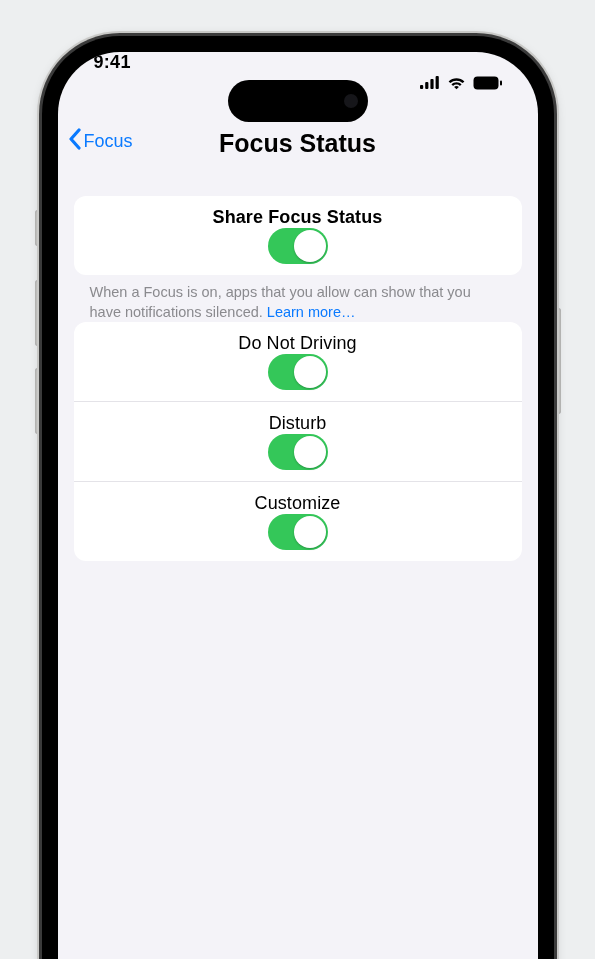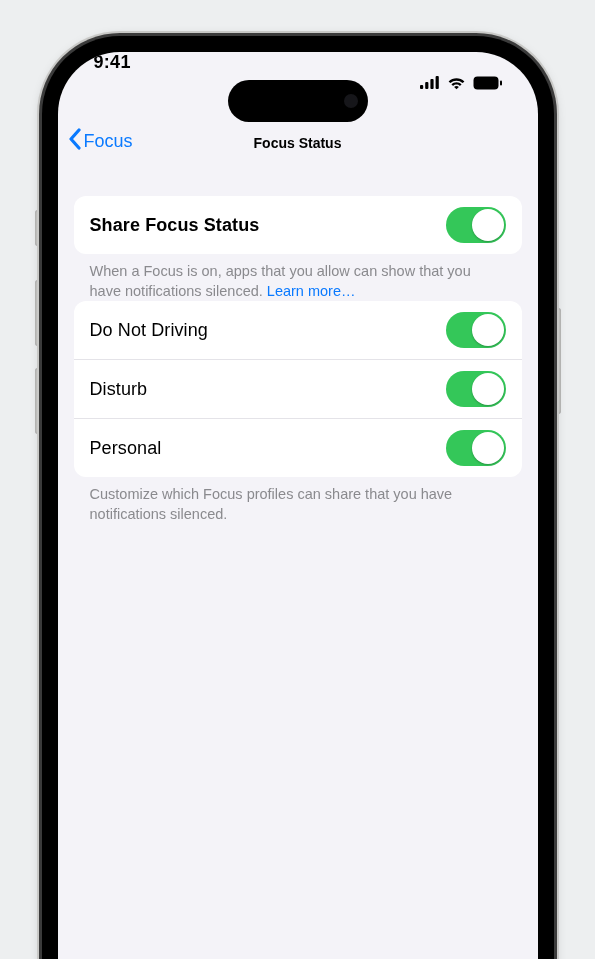--- a/index.html
+++ b/index.html
@@ -75,41 +75,42 @@
   .sb-time { font-size: 18px; font-weight: 600; letter-spacing: .3px; color: #000; }
   .sb-icons { display: flex; align-items: center; gap: 7px; padding-bottom:1px; }
   .sb-icons svg { display: block; }
 
   
   .navbar {
     position: relative;
     height: 46px;
     display: flex; align-items: center; justify-content: center;
   }
-  .nav-title { font-size: 14px; font-weight: 600; color: #000; }
+  .nav-title { font-size: 25px; font-weight: 600; color: #000; }
   .nav-back {
     position: absolute; left: 10px; top: 0; bottom: 4px;
     display: flex; align-items: center;
     color: #0a7aff; font-size: 18px;
     cursor: pointer;
     gap: 2px;
   }
   .nav-back svg { stroke: #0a7aff; }
 
   
   .content { padding: 30px 16px 0; }
   .group-card {
     background: #fff;
     border-radius: 12px;
     overflow: hidden;
   }
   .row {
     display: flex; align-items: center; justify-content: space-between;
     padding: 11px 16px;
     min-height: 50px;
+    flex-direction: column;
   }
   .row + .row { border-top: 1px solid #e4e3e8; }
   .row-label { font-size: 18px; color: #000; letter-spacing: .1px; }
   .row-label.bold { font-weight: 600; }
 
   .footer-text {
     font-size: 14.5px;
     line-height: 1.35;
     color: #8a8a8e;
     padding: 8px 16px 0;
@@ -211,23 +212,22 @@
         <div class="group-card">
           <div class="row">
             <span class="row-label">Do Not Driving</span>
             <div class="toggle"></div>
           </div>
           <div class="row">
             <span class="row-label">Disturb</span>
             <div class="toggle"></div>
           </div>
           <div class="row">
-            <span class="row-label">Personal</span>
-            <div class="toggle"></div>
-          </div>
-        </div>
-        <div class="footer-text">Customize which Focus profiles can share that you have notifications silenced.</div>
+            <span class="row-label">Customize</span>
+            <div class="toggle"></div>
+          </div>
+        </div>
 
       </div>
 
     </div>
   </div>
 </div>
 
 </body></html>

